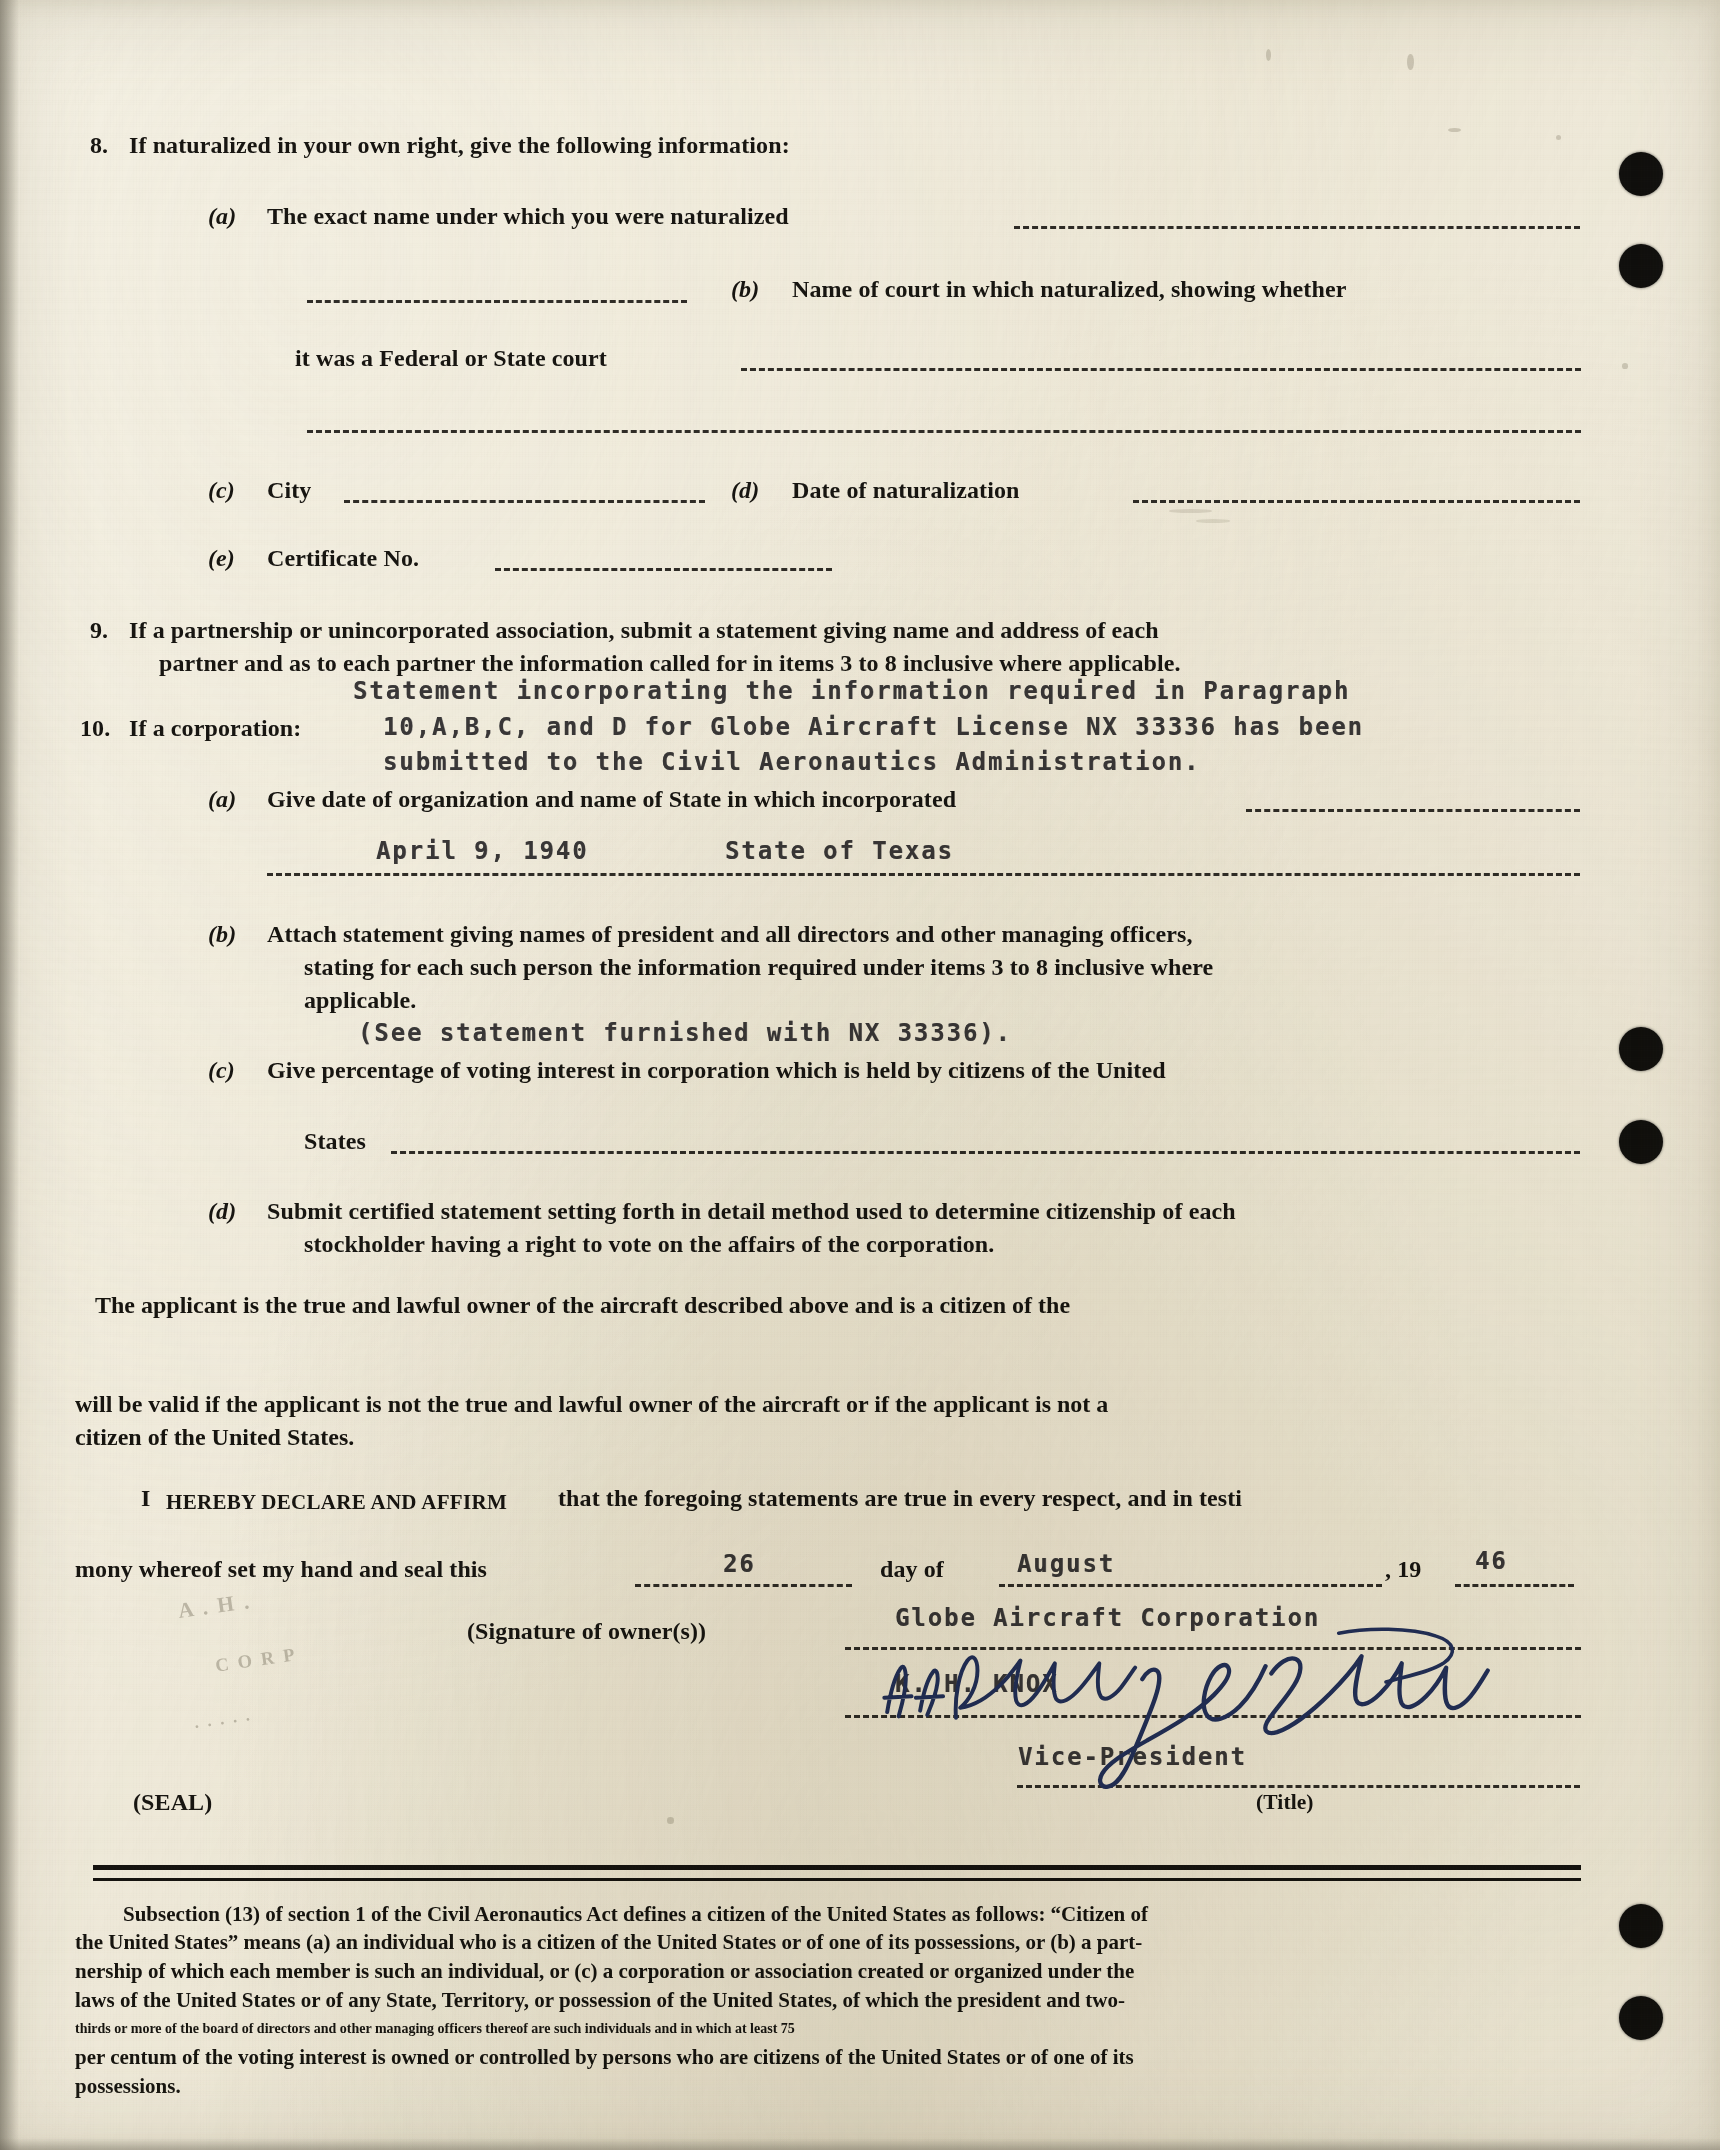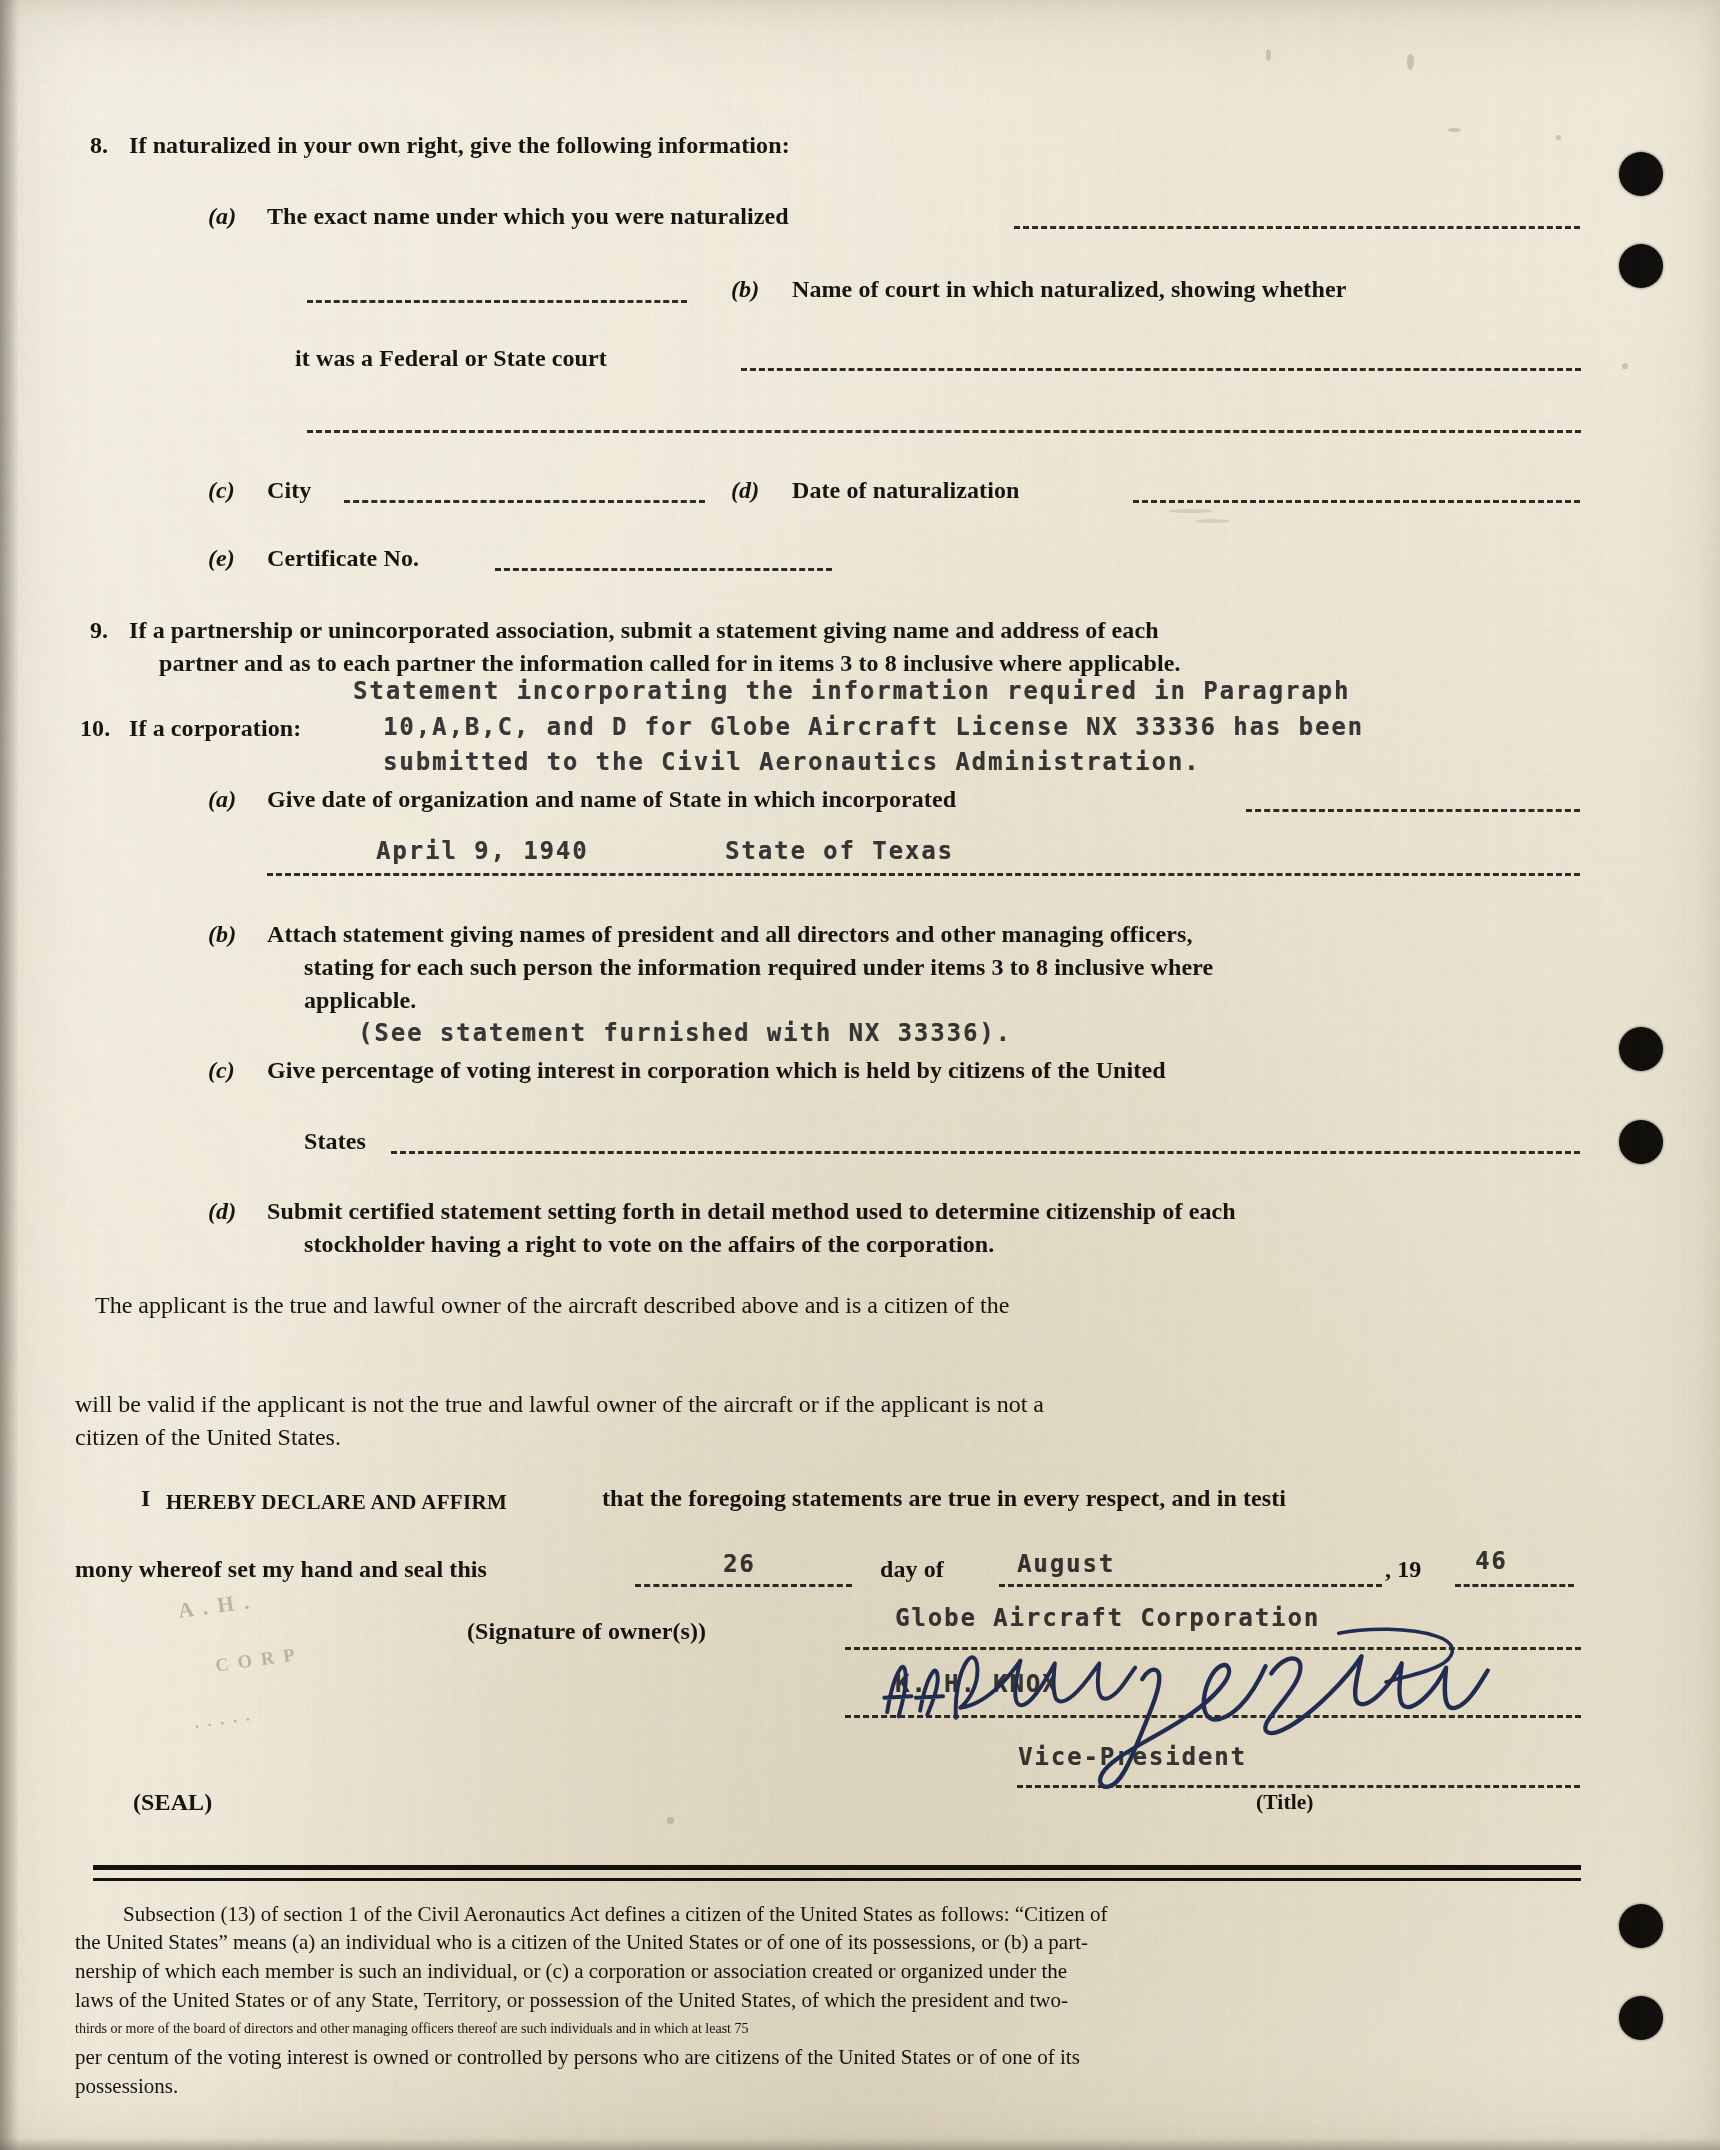--- a/index.html
+++ b/index.html
@@ -64,21 +64,21 @@
     letter-spacing: 0.1px;
     white-space: nowrap;
     color: #171511;
   }
   .blk { font-weight: 700; }
   .italic { font-style: italic; }
   .para {
     position: absolute;
     font-size: 24px;
     line-height: 33px;
-    font-weight: 400;
+    font-weight: 700;
     text-align: justify;
     color: #16140f;
   }
   .para.nojust { text-align: left; }
   .smallcaps { font-size: 21px; font-weight: 700; letter-spacing: 0.3px; }
 
   
   .tw {
     position: absolute;
     font-family: "DejaVu Sans Mono", "Liberation Mono", monospace;
@@ -212,21 +212,21 @@
   <div class="txt blk italic" style="left:208px; top:1196px;">(d)</div>
   <div class="txt blk" style="left:267px; top:1196px;">Submit certified statement setting forth in detail method used to determine citizenship of each</div>
   <div class="txt blk" style="left:304px; top:1229px;">stockholder having a right to vote on the affairs of the corporation.</div>
 
   <div class="para nojust" style="left:95px; top:1289px; width:1485px;">The applicant is the true and lawful owner of the  aircraft  described  above  and  is  a  citizen  of  the</div>
   <div class="para nojust" style="left:75px; top:1388px; width:1505px;">will be valid if the applicant is not the true and lawful owner of the aircraft or if the applicant is not a</div>
   <div class="para nojust" style="left:75px; top:1421px; width:1505px;">citizen of the United States.</div>
 
   <div class="txt blk" style="left:141px; top:1483px;">I</div>
   <div class="txt blk smallcaps" style="left:166px; top:1487px;">HEREBY DECLARE AND AFFIRM</div>
-  <div class="txt blk" style="left:602px; top:1483px;">that the foregoing statements are true in every respect, and in testi</div>
+  <div class="txt blk" style="left:558px; top:1483px;">that the foregoing statements are true in every respect, and in testi</div>
 
   <div class="txt blk" style="left:75px; top:1554px;">mony whereof set my hand and seal this</div>
   <div class="rule" style="left:635px; top:1584px; width:217px;"></div>
   <div class="tw big" style="left:723px; top:1550px;">26</div>
 
   <div class="txt blk" style="left:880px; top:1554px;">day of</div>
   <div class="rule" style="left:999px; top:1584px; width:383px;"></div>
   <div class="tw big" style="left:1017px; top:1550px;">August</div>
 
   <div class="txt blk" style="left:1385px; top:1554px;">, 19</div>

